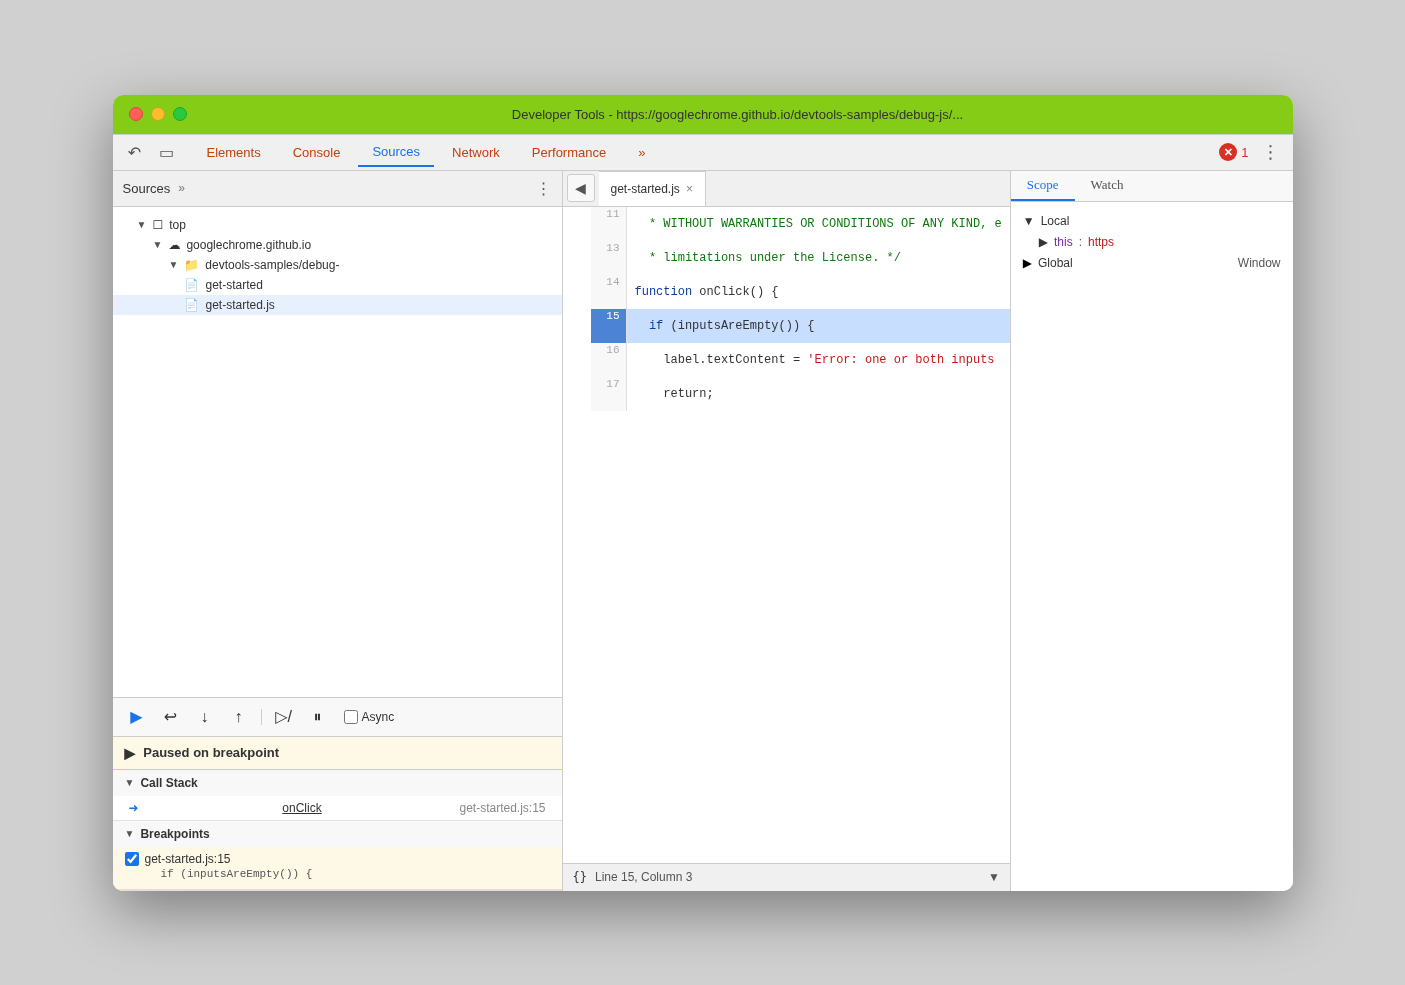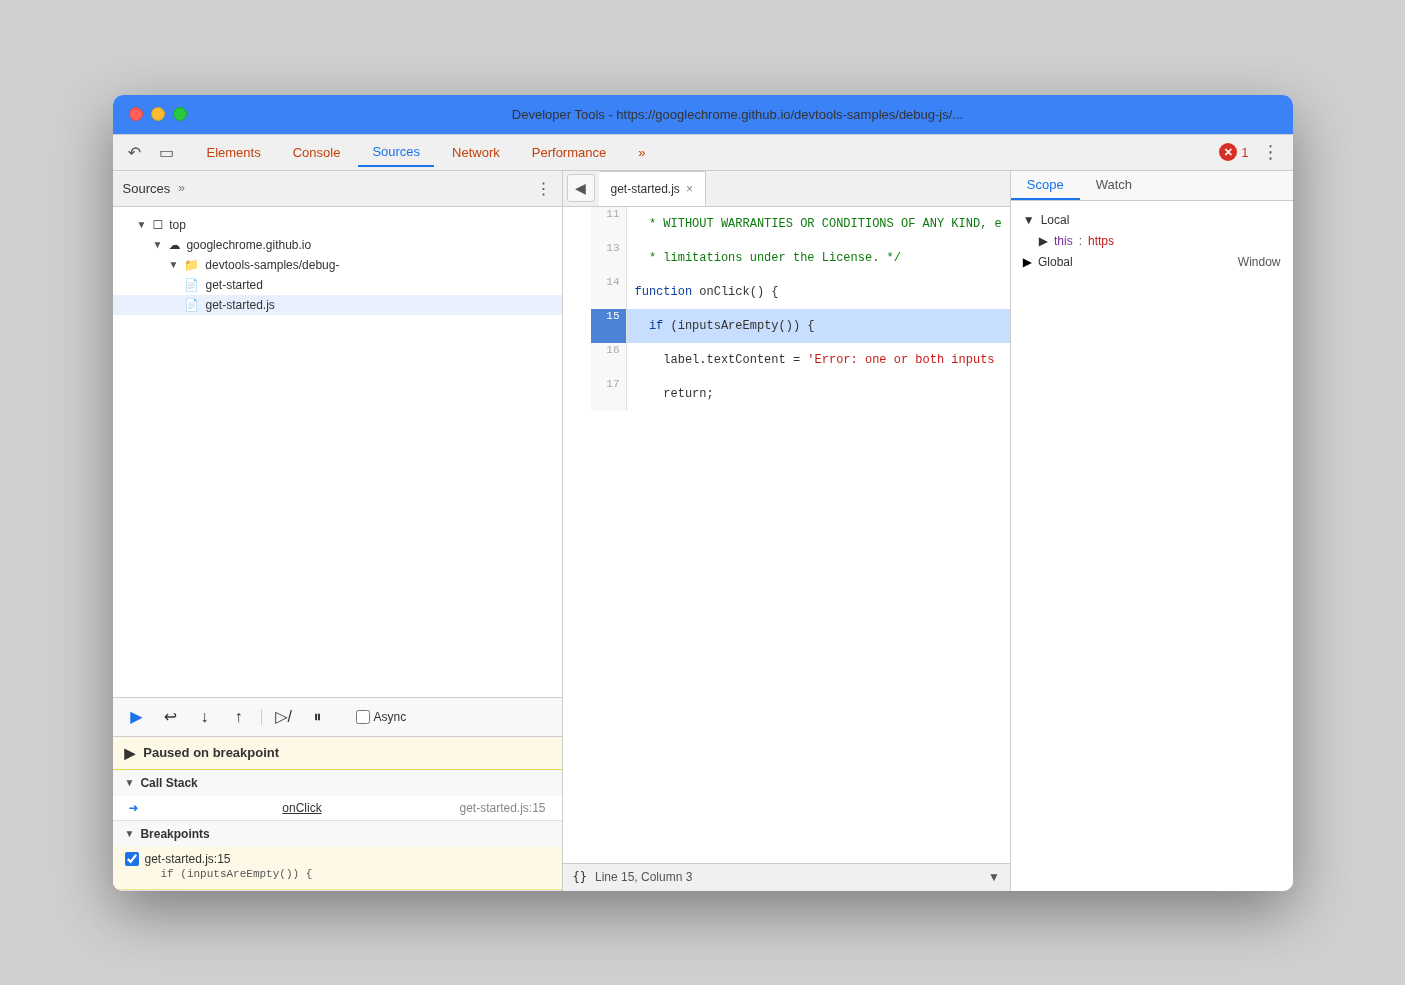--- a/index.html
+++ b/index.html
@@ -15,21 +15,21 @@
     .window {
       width: 1180px;
       background: #f5f5f5;
       border-radius: 10px;
       box-shadow: 0 20px 60px rgba(0,0,0,0.4);
       overflow: hidden;
     }
 
     
     .title-bar {
-      background: #3b82f6;
+      background: #84cc16;
       border-bottom: 1px solid #ccc;
       padding: 12px 16px;
       display: flex;
       align-items: center;
       gap: 12px;
     }
     .traffic-lights {
       display: flex;
       gap: 8px;
     }
@@ -214,21 +214,21 @@
       width: 1px;
       height: 16px;
       background: #ccc;
     }
     .async-check {
       display: flex;
       align-items: center;
       gap: 4px;
       font-size: 12px;
       color: #333;
-      margin-left: 16px;
+      margin-left: 4px;
     }
 
     
     .paused-banner {
       background: #fef9e7;
       border-bottom: 1px solid #e8d44d;
       padding: 8px 12px;
       display: flex;
       align-items: center;
       gap: 8px;
@@ -427,20 +427,21 @@
       display: flex;
       border-bottom: 1px solid #ccc;
       background: #f8f8f8;
     }
     .scope-tab {
       padding: 6px 16px;
       font-size: 13px;
       color: #555;
       cursor: pointer;
       border-bottom: 2px solid transparent;
+      font-family: Liberation Serif, serif;
     }
     .scope-tab.active {
       color: #1a73e8;
       border-bottom: 2px solid #1a73e8;
     }
     .scope-content {
       padding: 8px 0;
       font-size: 12px;
       flex: 1;
       overflow-y: auto;

